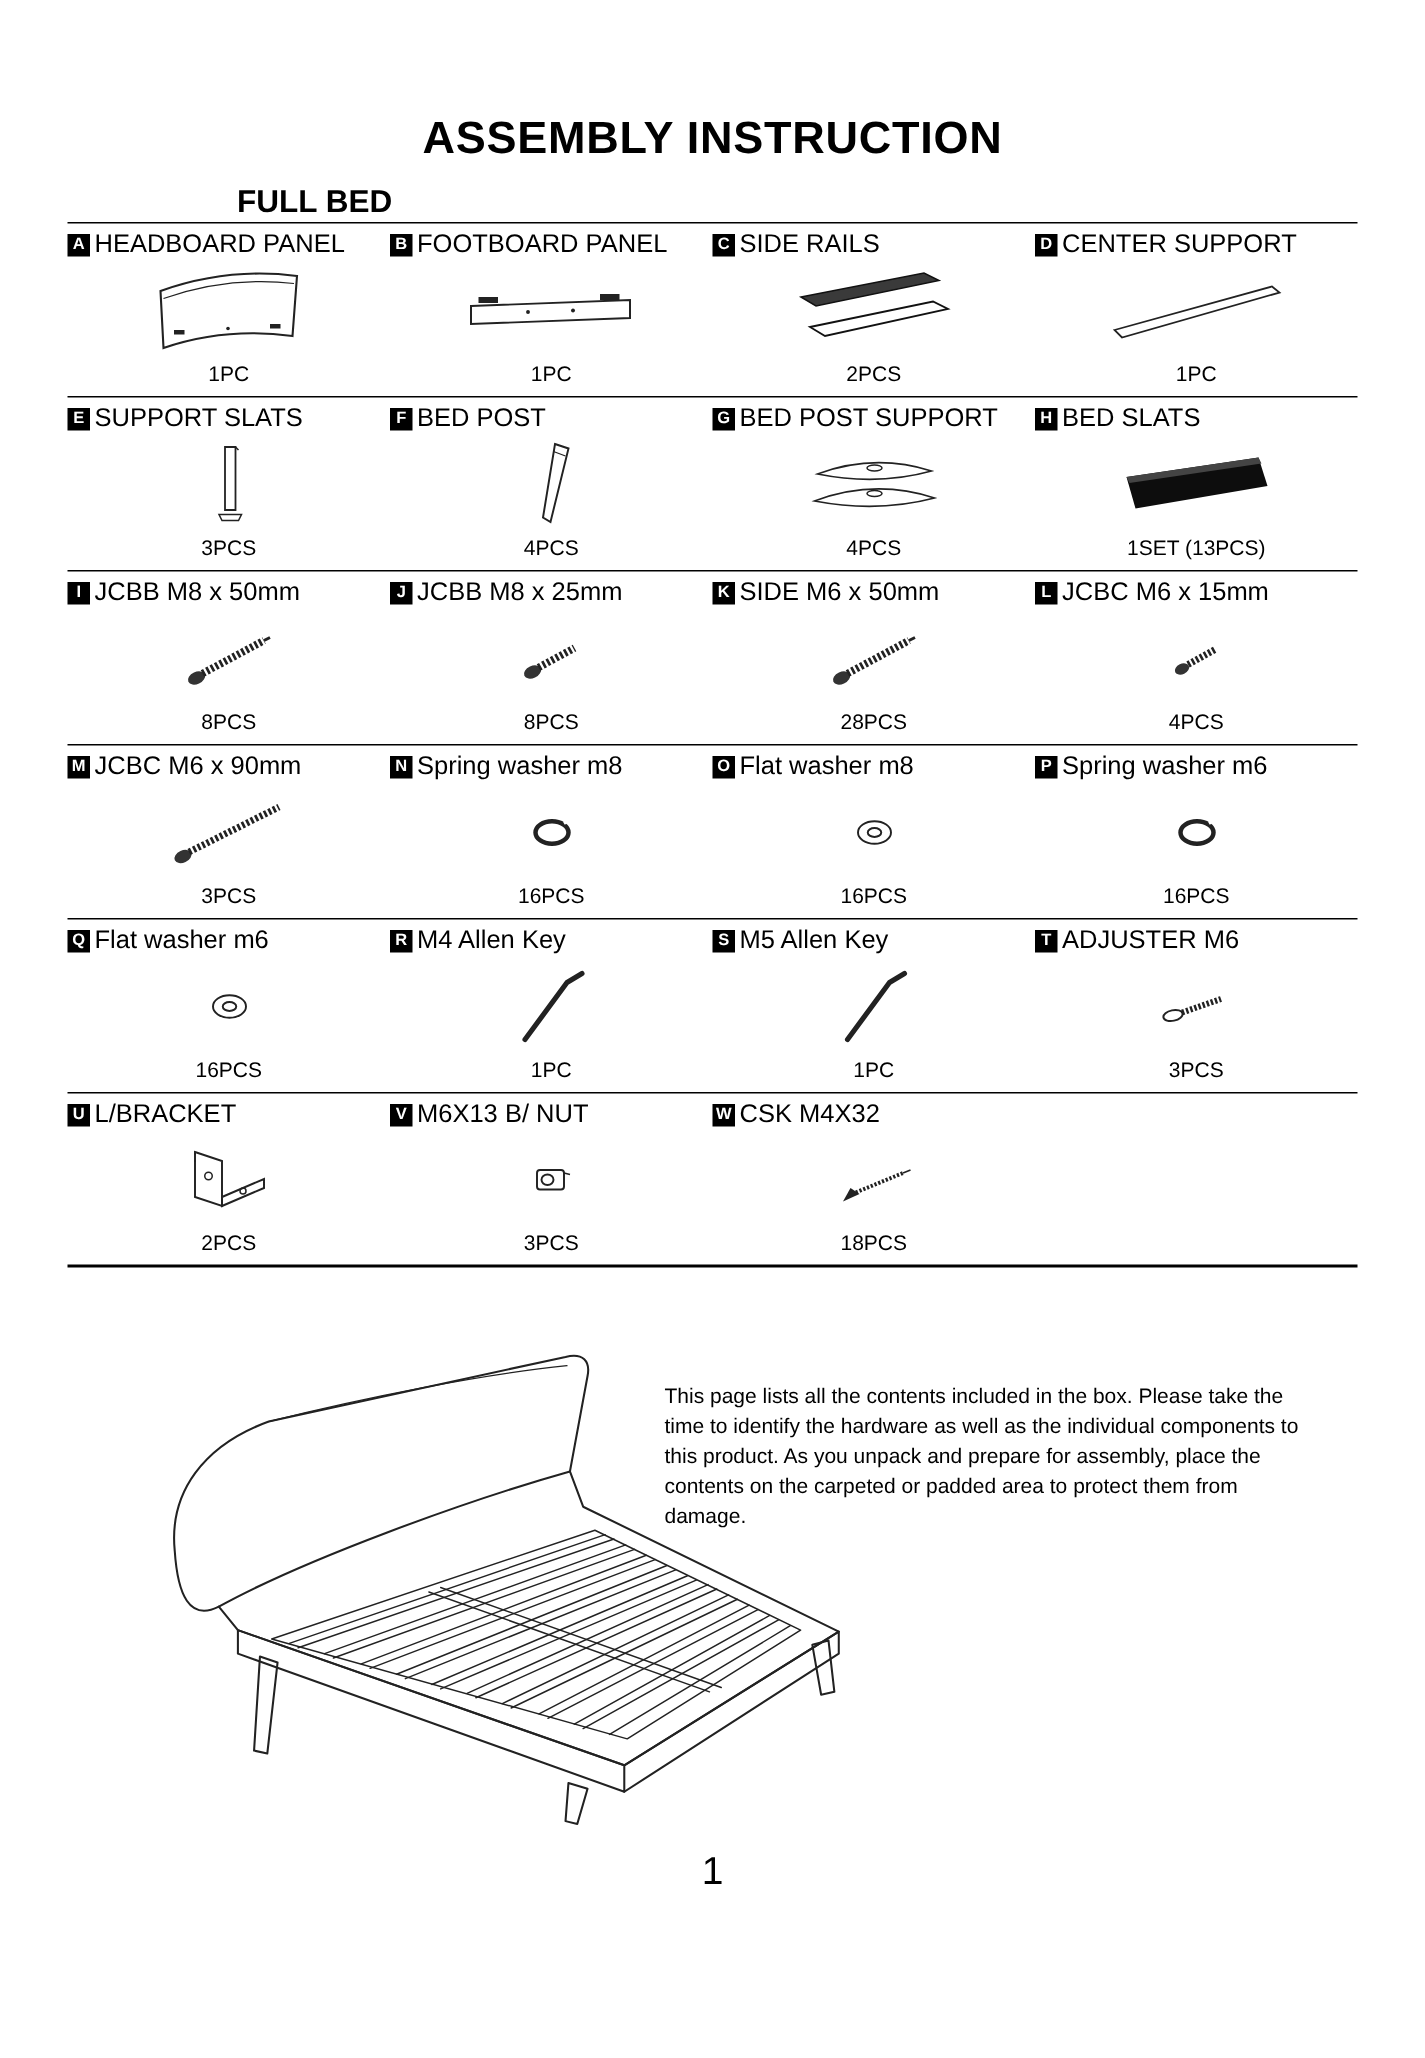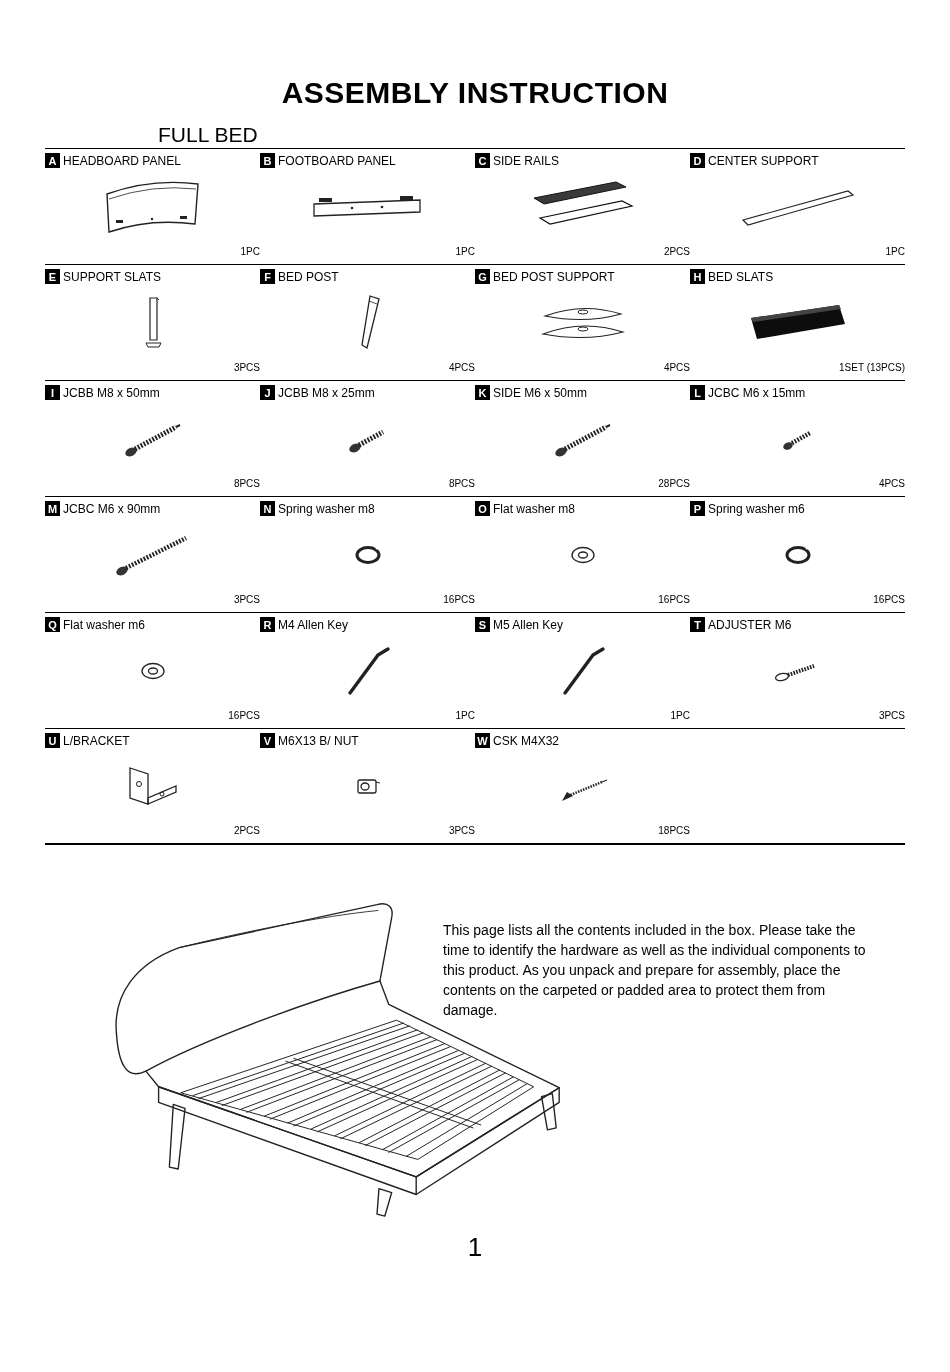--- a/index.html
+++ b/index.html
@@ -8,44 +8,44 @@
     width:950px; height:1372px; position:relative;
     font-family:"Liberation Sans", sans-serif; color:#000;
     overflow:hidden;
   }
   .title {
     position:absolute; top:76px; left:0; width:100%;
     text-align:center; font-size:30px; font-weight:700; letter-spacing:0.5px;
   }
   .subtitle {
     position:absolute; top:123px; left:158px;
-    font-size:21px; font-weight:400;
+    font-size:21px; font-weight:700;
   }
   .parts-grid {
     position:absolute; top:148px; left:45px; width:860px;
     border-top:1.5px solid #000;
   }
   .part-row {
     display:flex; height:116px; border-bottom:1.5px solid #000;
   }
   .part-row:last-child { border-bottom:2px solid #000; }
   .part-cell {
     width:25%; display:flex; flex-direction:column; padding-top:4px;
   }
   .part-header { display:flex; align-items:center; gap:3px; }
   .part-letter {
     width:15px; height:15px; background:#000; color:#fff; flex:0 0 15px;
     font-size:11px; font-weight:bold; display:flex;
     align-items:center; justify-content:center;
   }
-  .part-name { font-size:12px; white-space:nowrap; }
+  .part-name { font-size:17px; white-space:nowrap; }
   .part-icon {
     flex:1; display:flex; align-items:center; justify-content:center;
   }
-  .part-qty { text-align:right; font-size:10px; padding-bottom:7px; }
+  .part-qty { text-align:center; font-size:14px; padding-bottom:7px; }
   .bed-illustration { position:absolute; left:85px; top:885px; }
   .note {
     position:absolute; left:443px; top:920px; width:424px;
     font-size:14px; line-height:20px;
   }
   .page-number {
     position:absolute; top:1232px; left:0; width:100%;
     text-align:center; font-size:26px;
   }
 </style>

